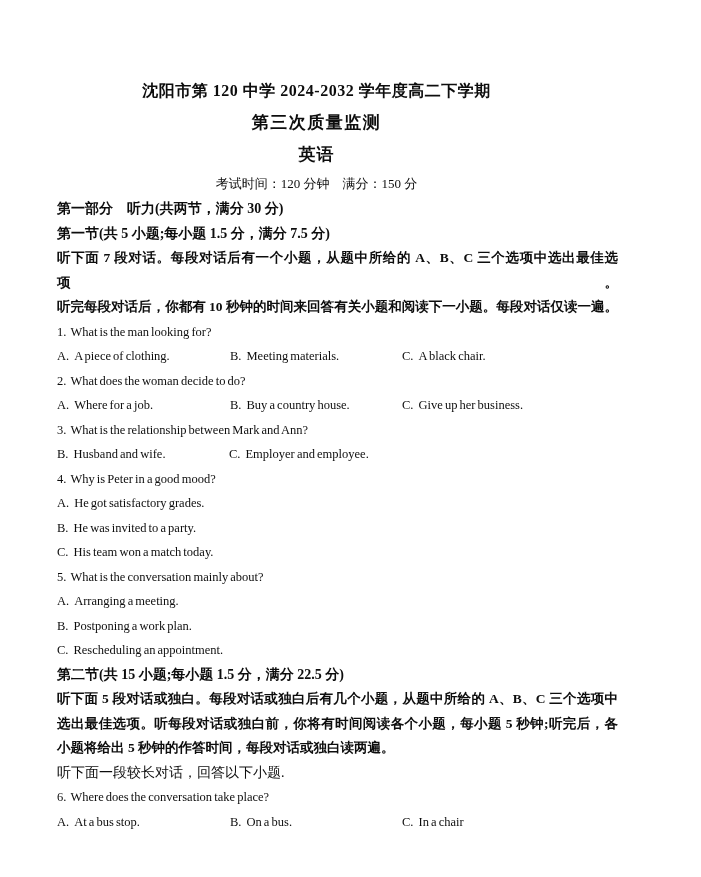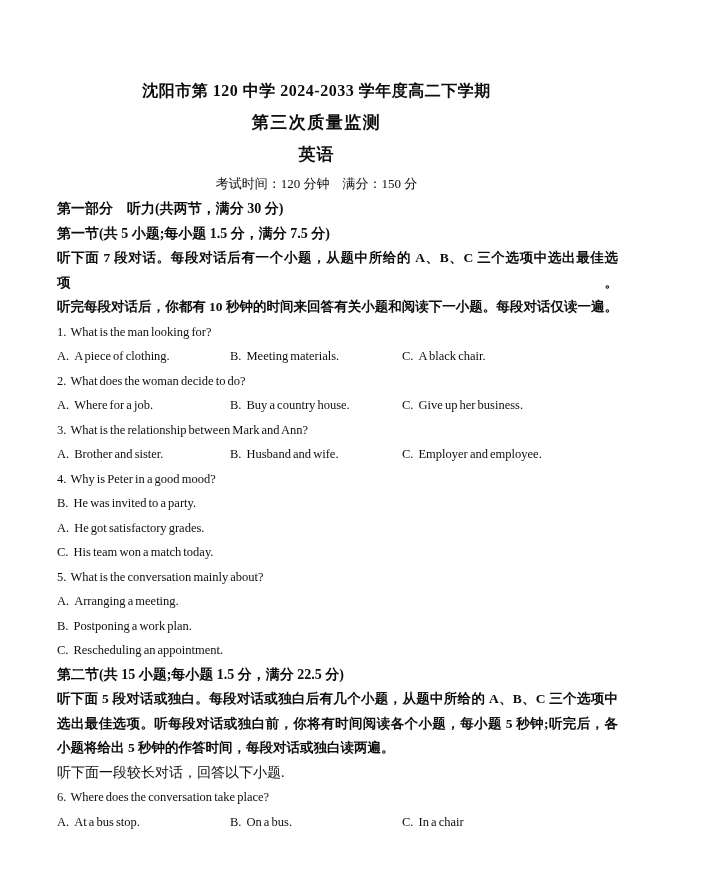--- a/index.html
+++ b/index.html
@@ -68,21 +68,21 @@
   .opts-row .opt-b { width:172px; }
   .opts-row .opt-c { flex:1; }
 </style>
 </head>
 <body>
 
 <div class="page">
   <div class="content">
 
     <div class="titles">
-      <div class="title-1">沈阳市第 120 中学 2024-2033 学年度高二下学期</div>
+      <div class="title-1">沈阳市第 120 中学 2024-2032 学年度高二下学期</div>
       <div class="title-2">第三次质量监测</div>
       <div class="title-3">英语</div>
     </div>
     <div class="exam-info">考试时间：120 分钟　满分：150 分</div>
 
     <div class="body">
 
       <div class="line h-cn">第一部分　听力(共两节，满分 30 分)</div>
       <div class="line h-cn">第一节(共 5 小题;每小题 1.5 分，满分 7.5 分)</div>
       <div class="line p-cn just">听下面 7 段对话。每段对话后有一个小题，从题中所给的 A、B、C 三个选项中选出最佳选项。</div>
@@ -102,30 +102,29 @@
         <div class="line en opts-row">
           <div class="opt-a"><span class="opt-label">A.</span><span>Where for a job.</span></div>
           <div class="opt-b"><span class="opt-label">B.</span><span>Buy a country house.</span></div>
           <div class="opt-c"><span class="opt-label">C.</span><span>Give up her business.</span></div>
         </div>
       </div>
 
       <div>
         <div class="line en"><span class="q-num">3.</span><span>What is the relationship between Mark and Ann?</span></div>
         <div class="line en opts-row">
-          <div class="opt-a"><span class="opt-label">A.</span><span>Brother and sister.</span></div>
           <div class="opt-b"><span class="opt-label">B.</span><span>Husband and wife.</span></div>
           <div class="opt-c"><span class="opt-label">C.</span><span>Employer and employee.</span></div>
         </div>
       </div>
 
       <div>
         <div class="line en"><span class="q-num">4.</span><span>Why is Peter in a good mood?</span></div>
+        <div class="line en"><span class="opt-label">A.</span><span>He got satisfactory grades.</span></div>
         <div class="line en"><span class="opt-label">B.</span><span>He was invited to a party.</span></div>
-        <div class="line en"><span class="opt-label">A.</span><span>He got satisfactory grades.</span></div>
         <div class="line en"><span class="opt-label">C.</span><span>His team won a match today.</span></div>
       </div>
 
       <div>
         <div class="line en"><span class="q-num">5.</span><span>What is the conversation mainly about?</span></div>
         <div class="line en"><span class="opt-label">A.</span><span>Arranging a meeting.</span></div>
         <div class="line en"><span class="opt-label">B.</span><span>Postponing a work plan.</span></div>
         <div class="line en"><span class="opt-label">C.</span><span>Rescheduling an appointment.</span></div>
       </div>
 

